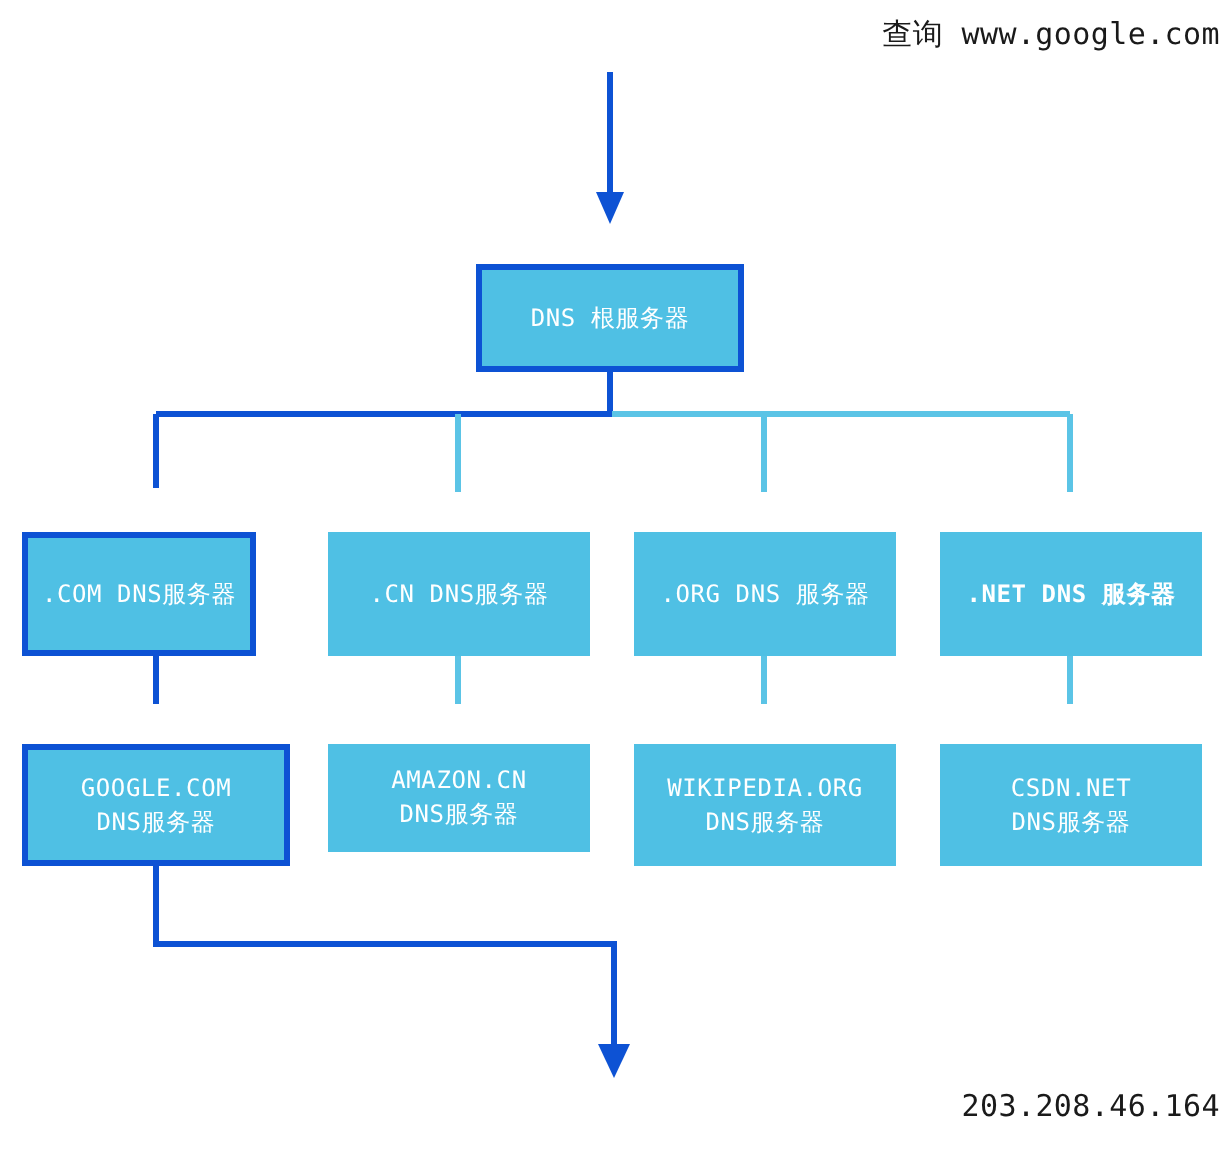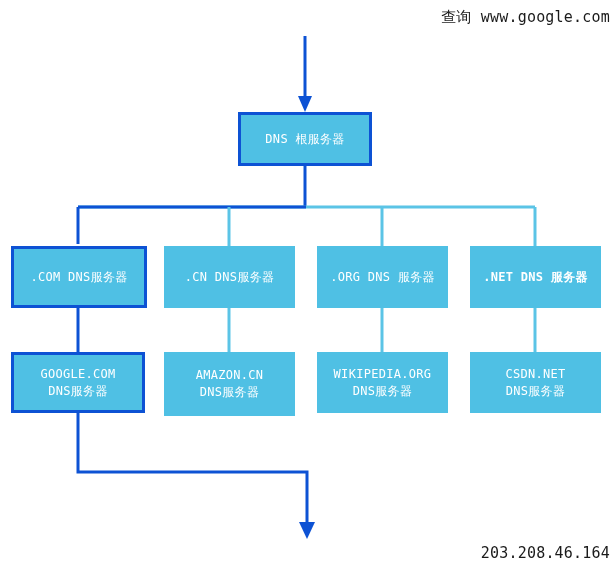--- a/index.html
+++ b/index.html
@@ -46,20 +46,21 @@
     color: #ffffff;
     display: flex;
     align-items: center;
     justify-content: center;
     text-align: center;
     font-family: "DejaVu Sans Mono", "Liberation Mono", monospace;
     font-size: 12px;
     line-height: 17px;
     letter-spacing: 0.3px;
     white-space: pre-line;
+    margin-top: 20px;
   }
   .node.highlighted {
     border: 3px solid #0d52d4;
   }
   .node-text {
     display: block;
     padding: 0 4px;
   }
 </style>
 </head>
@@ -95,42 +96,42 @@
       <polygon points="307,539 299,522 315,522" fill="#0d52d4"></polygon>
     </g>
   </svg>
 
   <div class="query-label">查询 www.google.com</div>
 
   <div class="node highlighted" style="left:238px;top:112px;width:134px;height:54px;">
     <span class="node-text">DNS  根服务器</span>
   </div>
 
-  <div class="node highlighted" style="left:11px;top:246px;width:136px;height:62px;">
+  <div class="node highlighted" style="left:11px;top:246px;width:117px;height:62px;">
     <span class="node-text">.COM DNS服务器</span>
   </div>
 
   <div class="node" style="left:317px;top:246px;width:131px;height:62px;">
     <span class="node-text">.ORG DNS 服务器</span>
   </div>
 
   <div class="node" style="left:164px;top:246px;width:131px;height:62px;">
     <span class="node-text">.CN DNS服务器</span>
   </div>
 
   <div class="node" style="left:470px;top:246px;width:131px;height:62px;font-weight:bold;">
     <span class="node-text">.NET DNS 服务器</span>
   </div>
 
   <div class="node highlighted" style="left:11px;top:352px;width:134px;height:61px;">
     <span class="node-text">GOOGLE.COM
 DNS服务器</span>
   </div>
 
-  <div class="node" style="left:164px;top:352px;width:131px;height:64px;">
+  <div class="node" style="left:164px;top:352px;width:131px;height:54px;">
     <span class="node-text">AMAZON.CN
 DNS服务器</span>
   </div>
 
   <div class="node" style="left:317px;top:352px;width:131px;height:61px;">
     <span class="node-text">WIKIPEDIA.ORG
 DNS服务器</span>
   </div>
 
   <div class="node" style="left:470px;top:352px;width:131px;height:61px;">

